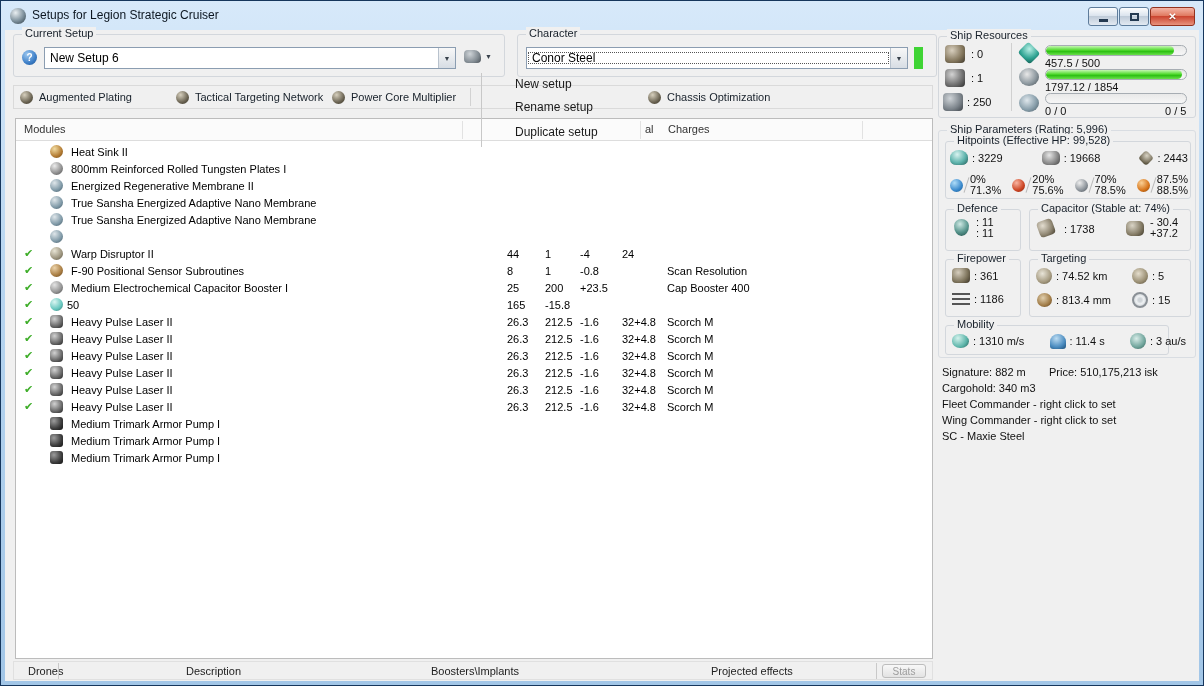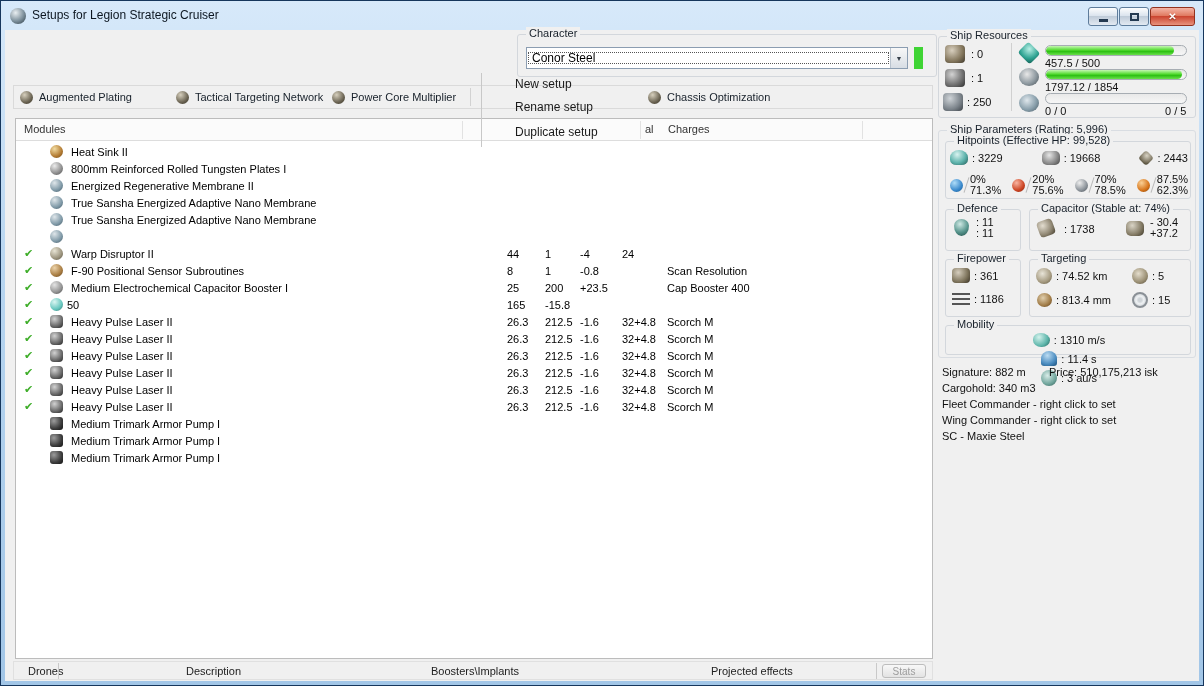--- a/index.html
+++ b/index.html
@@ -153,20 +153,32 @@
           <span class="maxglyph"></span>
         </div>
       <div class="wbtn close">
           <span>✕</span>
         </div>
     </div>
   </div>
 
   <div class="content">
 
+    <div class="gb" style="left:8px;top:4px;width:492px;height:43px;">
+      <span class="gbl">Current Setup</span>
+      <div class="help">?</div>
+      <div class="combo" style="left:30px;top:12px;width:412px;">
+        <span class="ctext">New Setup 6</span>
+        <span class="arrowbtn">▼</span>
+      </div>
+      <div class="toolsbtn" style="left:450px;top:15px;">
+        <span class="shipglyph"></span>
+        <span class="caret">▼</span>
+      </div>
+    </div>
 
     <div class="gb" style="left:512px;top:4px;width:420px;height:43px;">
       <span class="gbl">Character</span>
       <div class="combo focused" style="left:8px;top:12px;width:382px;">
         <span class="ctext">Conor Steel</span>
         <span class="arrowbtn">▼</span>
       </div>
       <div class="charbar" style="left:396px;top:12px;background:#3fd434;"></div>
     </div>
 
@@ -478,21 +490,21 @@
               <span class="rvals">
                   <span>70%</span>
                   <span>78.5%</span>
                 </span>
             </span>
             <span class="resist">
               <span class="ricsm explosive-icon"></span>
                 <span class="rslash"></span>
               <span class="rvals">
                   <span>87.5%</span>
-                  <span>62.3%</span>
+                  <span>88.5%</span>
                 </span>
             </span>
           </div>
         </div>
 
         <div class="gb" style="left:6px;top:78px;width:76px;height:42px;">
           <span class="gbl">Defence</span>
           <span class="defence-shield-icon" style="position:absolute;left:8px;top:9px;"></span>
           <span class="rvals" style="position:absolute;left:30px;top:7px;font-size:11px;">
             <span>: 11</span>
@@ -524,23 +536,23 @@
           <span class="range-icon" style="position:absolute;left:6px;top:8px;"></span>
           <span class="pv" style="position:absolute;left:26px;top:10px;">: 74.52 km</span>
           <span class="max-targets-icon" style="position:absolute;left:102px;top:8px;"></span>
           <span class="pv" style="position:absolute;left:122px;top:10px;">: 5</span>
           <span class="scan-res-icon" style="position:absolute;left:7px;top:33px;"></span>
           <span class="pv" style="position:absolute;left:26px;top:34px;">: 813.4 mm</span>
           <span class="sensor-icon" style="position:absolute;left:102px;top:32px;"></span>
           <span class="pv" style="position:absolute;left:122px;top:34px;">: 15</span>
         </div>
 
-        <div class="gb" style="left:6px;top:194px;width:246px;height:30px;">
+        <div class="gb" style="left:6px;top:194px;width:224px;height:30px;">
           <span class="gbl">Mobility</span>
-          <div class="rgroup-row" style="position:absolute;left:6px;top:7px;width:234px;justify-content:space-between;flex-direction:column;">
+          <div class="rgroup-row" style="position:absolute;left:6px;top:7px;width:234px;justify-content:space-between;">
             <span class="rgroup-row">
                 <span class="speed-icon"></span>
                 <span class="pv">: 1310 m/s</span>
               </span>
             <span class="rgroup-row">
                 <span class="align-icon"></span>
                 <span class="pv">: 11.4 s</span>
               </span>
             <span class="rgroup-row">
                 <span class="warp-icon"></span>

